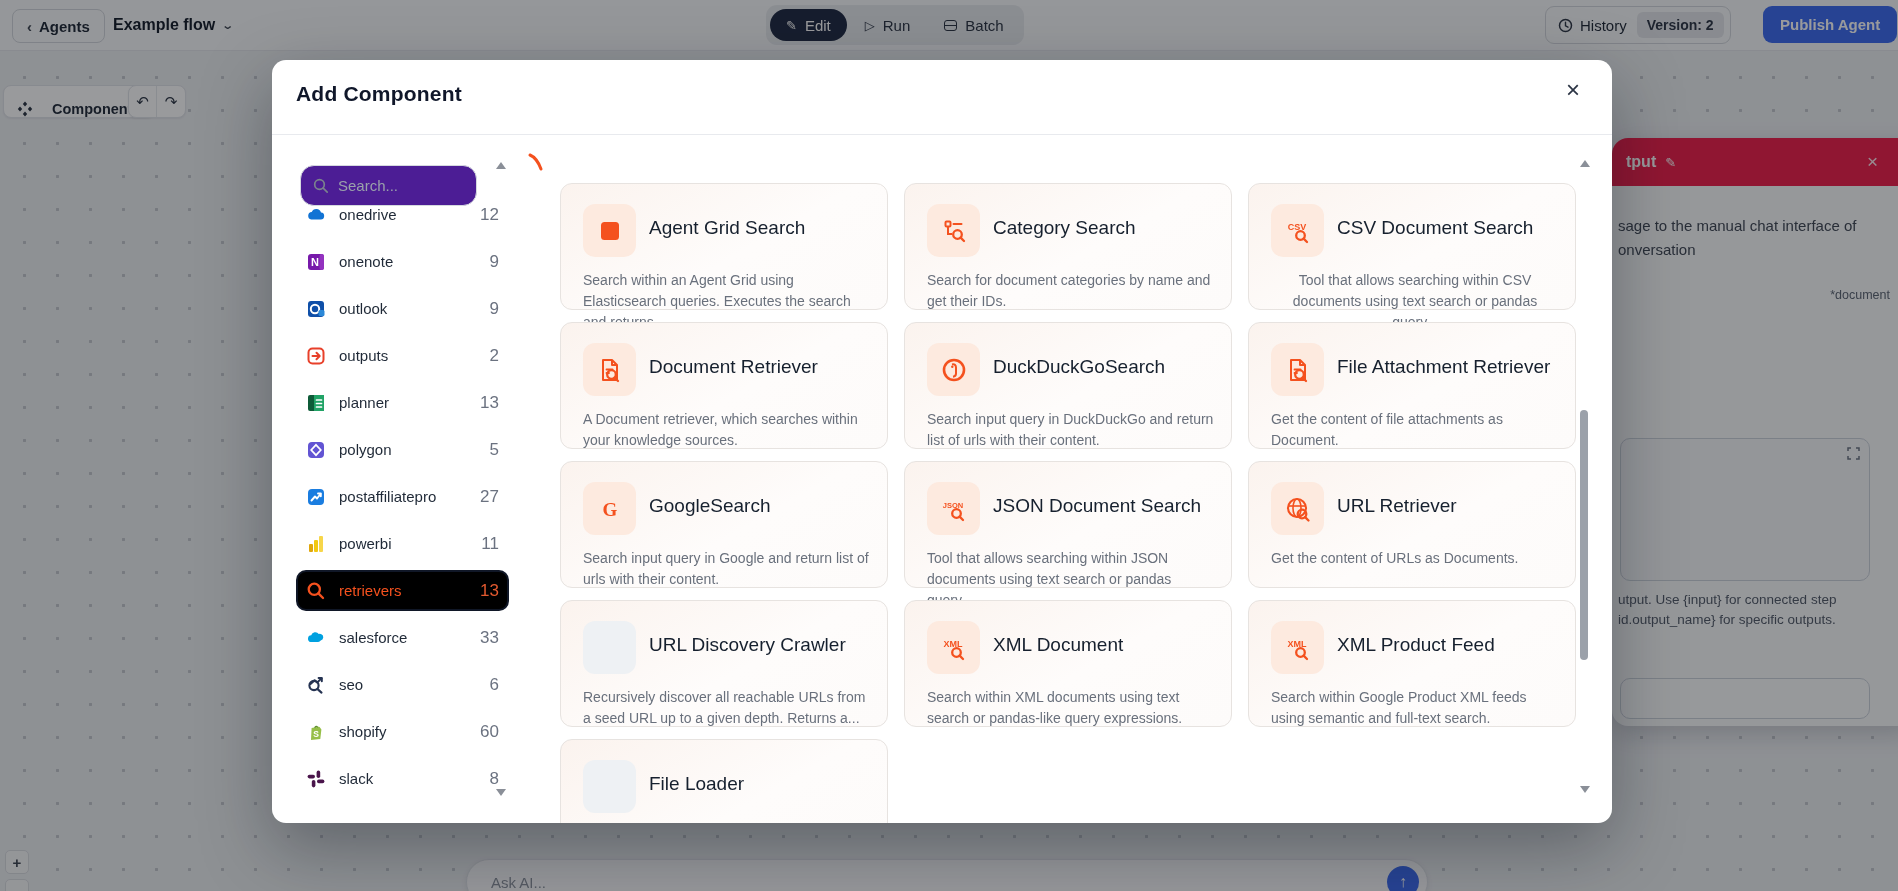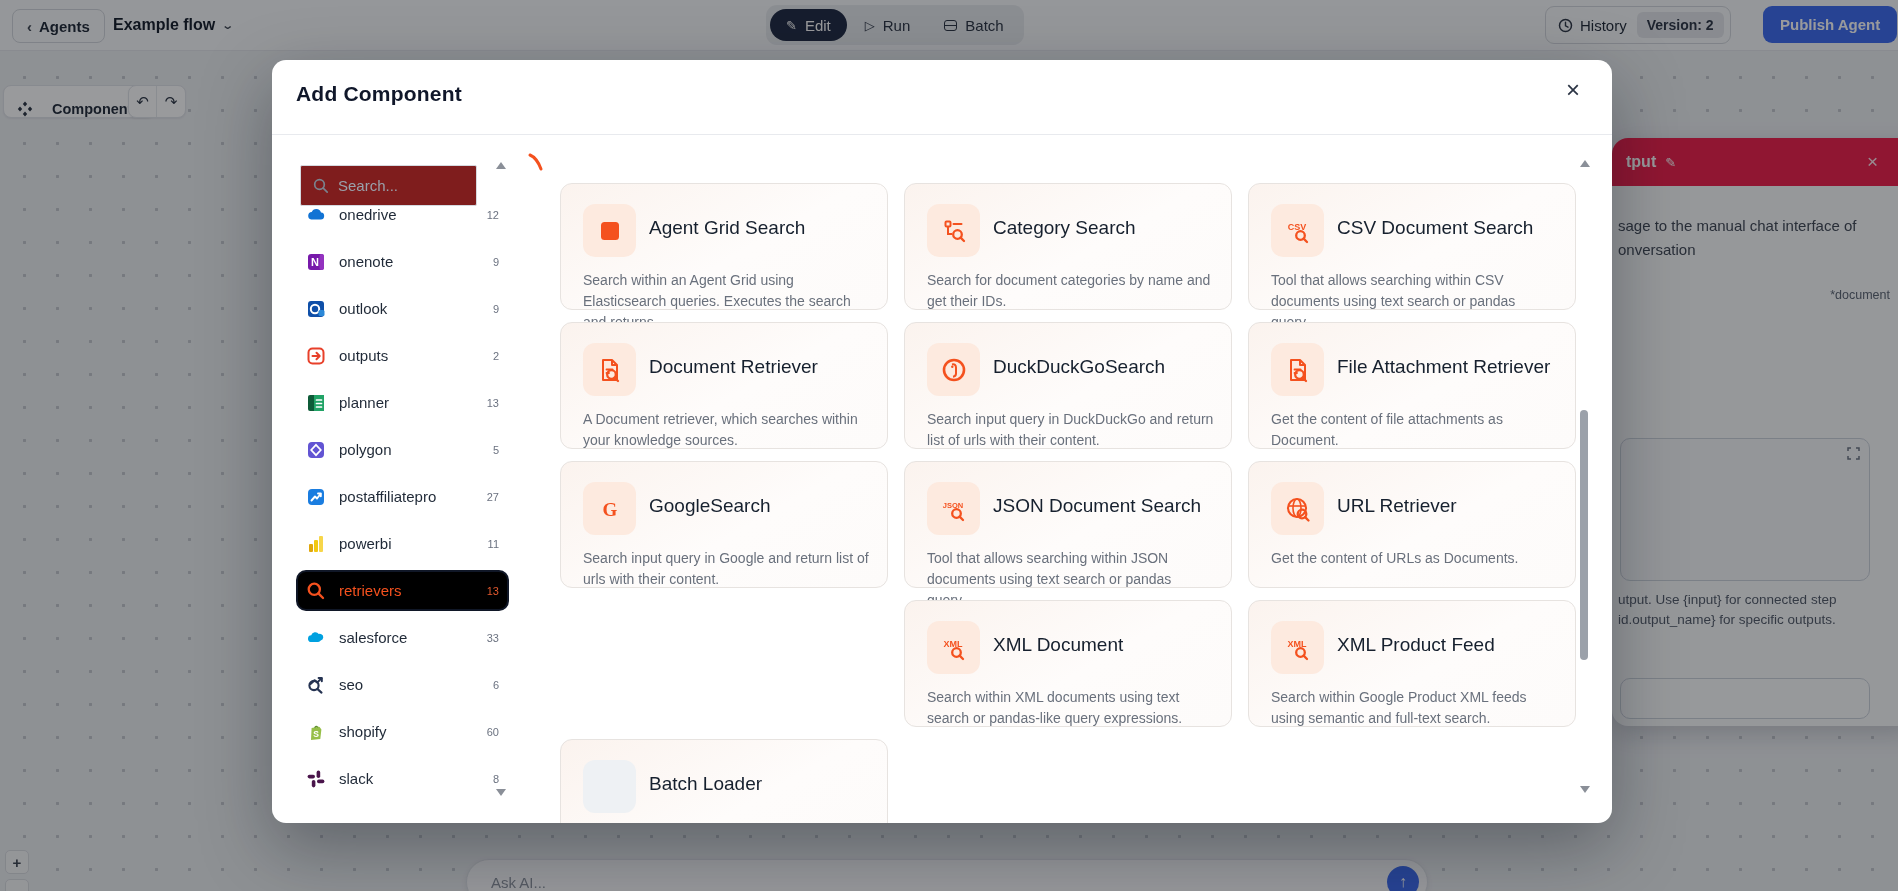--- a/index.html
+++ b/index.html
@@ -58,29 +58,29 @@
 
   
   .overlay { position:absolute; inset:0; background:rgba(11,14,20,0.42); z-index:50; }
 
   
   .modal { position:absolute; left:272px; top:60px; width:1340px; height:763px; background:#ffffff; border-radius:14px; z-index:100; box-shadow:0 24px 70px rgba(10,14,25,.35); overflow:hidden; }
   .modal-title { position:absolute; left:24px; top:22px; font-size:21px; font-weight:700; color:#10172a; letter-spacing:.2px; }
   .modal-close { position:absolute; right:32px; top:18px; font-size:24px; color:#2b3444; line-height:1; }
   .modal-divider { position:absolute; left:0; top:74px; width:1340px; border-top:1px solid #e8eaee; }
 
-  .search-box { position:absolute; left:28px; top:105px; width:177px; height:41px; border:1px solid #d5d9df; border-radius:2px; background:#7f1d1d; display:flex; align-items:center; gap:9px; padding:0 12px; }
+  .search-box { position:absolute; left:28px; top:105px; width:177px; height:41px; border:1px solid #d5d9df; border-radius:14px; background:#4c1d95; display:flex; align-items:center; gap:9px; padding:0 12px; }
   .search-placeholder { color:#9aa1ab; font-size:15px; }
 
   .cat-list { position:absolute; left:24px; top:146px; width:213px; height:588px; overflow:hidden; }
   .cat-row { position:relative; height:47px; display:flex; align-items:center; gap:13px; padding:0 8px 0 8px; border-radius:10px; border:2px solid transparent; }
   .cat-row:first-child { margin-top:-15px; }
   .cat-icon { width:20px; height:20px; flex:0 0 20px; display:flex; align-items:center; justify-content:center; }
   .cat-label { font-size:15px; color:#1f2937; }
-  .cat-count { margin-left:auto; font-size:11px; color:#6b7280; }
+  .cat-count { margin-left:auto; font-size:17px; color:#6b7280; }
   .cat-row.selected { background:#000000; border-color:#101727; height:41px; margin:3px 0; }
   .cat-row.selected .cat-label { color:#f4511e; font-weight:500; }
   .cat-row.selected .cat-count { color:#e2592f; }
 
   .side-scroll-up, .side-scroll-down, .grid-scroll-up, .grid-scroll-down { position:absolute; width:0; height:0; border-left:5px solid transparent; border-right:5px solid transparent; }
   .side-scroll-up   { left:224px; top:102px; border-bottom:7px solid #8a8f98; }
   .side-scroll-down { left:224px; top:729px; border-top:7px solid #8a8f98; }
   .grid-scroll-up   { left:1308px; top:100px; border-bottom:7px solid #8a8f98; }
   .grid-scroll-down { left:1308px; top:726px; border-top:7px solid #8a8f98; }
   .grid-thumb { position:absolute; left:1308px; top:350px; width:8px; height:250px; border-radius:4px; background:#9ba1aa; }
@@ -367,21 +367,21 @@
               <rect x="5.5" y="4.5" width="5" height="5" rx="1" fill="none" stroke="#f4511e" stroke-width="2"></rect>
               <path d="M8 9.5V17h4" fill="none" stroke="#f4511e" stroke-width="2"></path>
               <path d="M13.5 7h8" stroke="#f4511e" stroke-width="2" stroke-linecap="round"></path>
               <circle cx="17.5" cy="17.5" r="4.3" fill="none" stroke="#f4511e" stroke-width="2.3"></circle>
               <path d="M20.6 20.6 L24 24" stroke="#f4511e" stroke-width="2.3" stroke-linecap="round"></path>
             </svg>
           </div>
           <div class="card-title">Category Search</div>
           <div class="card-desc">Search for document categories by name and get their IDs.</div>
         </div>
-        <div class="card" style="left: 726px; top: 47px;">
+        <div class="card" style="left: 726px; top: 47px; text-align: center;">
           <div class="card-icon">
             <svg width="28" height="28" viewBox="0 0 28 28">
               <text x="13" y="13" font-size="9" font-weight="bold" fill="#f4511e" text-anchor="middle" font-family="Liberation Sans,sans-serif">CSV</text>
               <circle cx="16.5" cy="18.5" r="4.3" fill="none" stroke="#f4511e" stroke-width="2.3"></circle>
               <path d="M19.6 21.6 L23 25" stroke="#f4511e" stroke-width="2.3" stroke-linecap="round"></path>
             </svg>
           </div>
           <div class="card-title">CSV Document Search</div>
           <div class="card-desc">Tool that allows searching within CSV documents using text search or pandas query...</div>
         </div>
@@ -448,20 +448,25 @@
               <circle cx="13" cy="13" r="9" fill="none" stroke="#f4511e" stroke-width="2.1"></circle>
               <ellipse cx="13" cy="13" rx="4" ry="9" fill="none" stroke="#f4511e" stroke-width="1.6"></ellipse>
               <path d="M4.5 11h17" stroke="#f4511e" stroke-width="1.6"></path>
               <circle cx="18" cy="19" r="4.3" fill="none" stroke="#f4511e" stroke-width="2.3"></circle>
               <path d="M21.1 22.1 L24.5 25.5" stroke="#f4511e" stroke-width="2.3" stroke-linecap="round"></path>
             </svg>
           </div>
           <div class="card-title">URL Retriever</div>
           <div class="card-desc">Get the content of URLs as Documents.</div>
         </div>
+        <div class="card" style="left: 38px; top: 464px;">
+          <div class="card-icon empty"></div>
+          <div class="card-title">URL Discovery Crawler</div>
+          <div class="card-desc">Recursively discover all reachable URLs from a seed URL up to a given depth. Returns a...</div>
+        </div>
         <div class="card" style="left: 382px; top: 464px;">
           <div class="card-icon">
             <svg width="28" height="28" viewBox="0 0 28 28">
               <text x="13" y="13" font-size="9" font-weight="bold" fill="#f4511e" text-anchor="middle" font-family="Liberation Sans,sans-serif">XML</text>
               <circle cx="16.5" cy="18.5" r="4.3" fill="none" stroke="#f4511e" stroke-width="2.3"></circle>
               <path d="M19.6 21.6 L23 25" stroke="#f4511e" stroke-width="2.3" stroke-linecap="round"></path>
             </svg>
           </div>
           <div class="card-title">XML Document</div>
           <div class="card-desc">Search within XML documents using text search or pandas-like query expressions.</div>
@@ -472,21 +477,21 @@
               <text x="13" y="13" font-size="9" font-weight="bold" fill="#f4511e" text-anchor="middle" font-family="Liberation Sans,sans-serif">XML</text>
               <circle cx="16.5" cy="18.5" r="4.3" fill="none" stroke="#f4511e" stroke-width="2.3"></circle>
               <path d="M19.6 21.6 L23 25" stroke="#f4511e" stroke-width="2.3" stroke-linecap="round"></path>
             </svg>
           </div>
           <div class="card-title">XML Product Feed</div>
           <div class="card-desc">Search within Google Product XML feeds using semantic and full-text search.</div>
         </div>
         <div class="card" style="left: 38px; top: 603px;">
           <div class="card-icon empty"></div>
-          <div class="card-title">Batch Loader</div>
+          <div class="card-title">File Loader</div>
           <div class="card-desc"></div>
         </div>
       </div>
 
     <div class="grid-scroll-up"></div>
     <div class="grid-thumb"></div>
     <div class="grid-scroll-down"></div>
   </div>
 </div>
 

